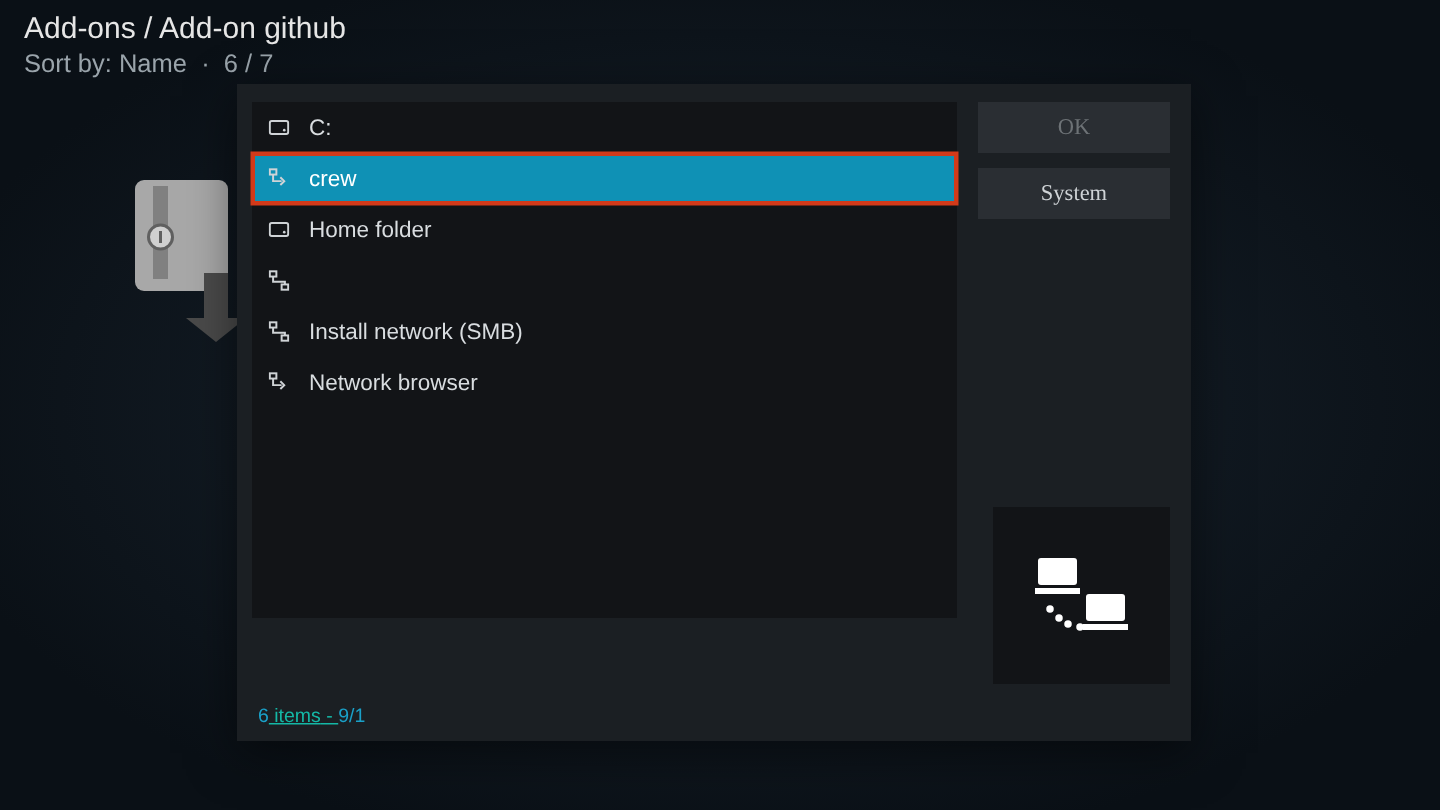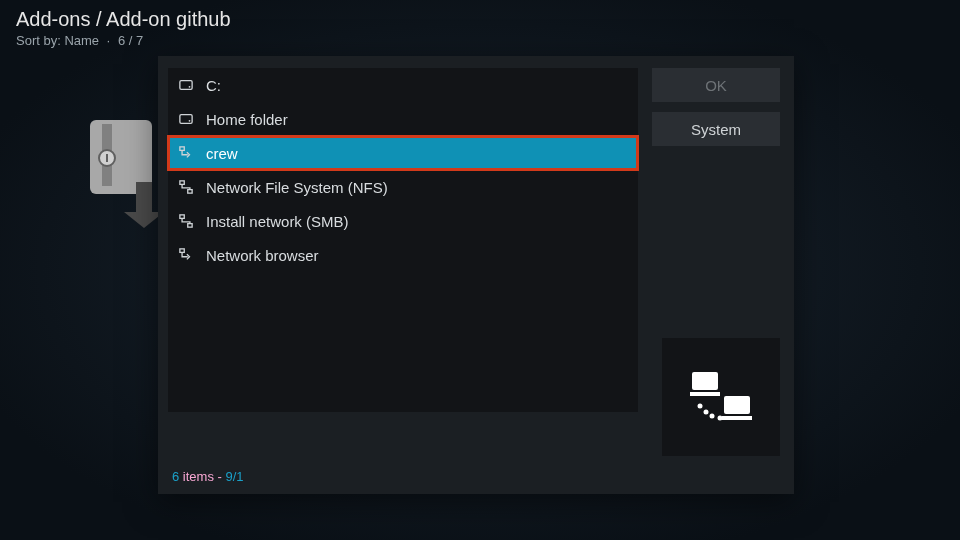--- a/index.html
+++ b/index.html
@@ -7,21 +7,21 @@
   body {
     background: radial-gradient(ellipse at center, #1a2530 0%, #0a1016 80%);
     position: relative;
     color: #ccc;
   }
   .topbar {
     position: absolute; top: 8px; left: 16px; right: 16px;
     display: flex; justify-content: space-between; align-items: flex-start;
   }
   .breadcrumb { font-size: 20px; color: #e6e6e6; font-weight: 400; }
-  .sortline { font-size: 13px; color: #9aa4ab; margin-top: 2px; }
+  .sortline { font-size: 17px; color: #9aa4ab; margin-top: 2px; }
   .clock { font-size: 34px; color: #dfe6ea; font-weight: 300; letter-spacing: 1px; }
   
   .zip-bg {
     position: absolute;
     left: 86px; top: 118px;
     width: 80px; height: 110px;
   }
   
   .dialog {
     position: absolute;
@@ -40,21 +40,21 @@
     flex: 1; display: flex; padding: 12px 14px 0 10px; gap: 14px;
   }
   .file-panel {
     width: 470px; height: 344px;
     background: #121417;
   }
   .right-col { flex: 1; display: flex; flex-direction: column; gap: 10px; }
   .btn {
     height: 34px; background: #2a2e33; color: #cfd3d6;
     display: flex; align-items: center; justify-content: center;
-    font-size: 15px; cursor: pointer;
+    font-size: 15px; cursor: pointer; font-family: Liberation Serif, serif;
   }
   .btn.disabled { color: #6d7276; }
   
   .list-row {
     height: 34px; display: flex; align-items: center;
     padding: 0 10px; gap: 12px; color: #d9dde0; font-size: 15px;
     cursor: pointer;
   }
   .list-row.selected {
     background: #0f91b5; color: #fff;
@@ -66,21 +66,21 @@
     position:absolute; right:14px; bottom:38px;
     width:118px; height:118px; background:#121417;
     display:flex; align-items:center; justify-content:center;
   }
   .footer {
     position:absolute; left:14px; right:14px; bottom:10px;
     display:flex; justify-content:space-between; font-size:13px;
   }
   .footer .path { color:#6d7579; }
   .footer .count { color:#1aa0c8; }
-  .footer .count .page { color:#f9a8d4; }
+  .footer .count .page { color:#14b8a6;text-decoration:underline; }
 
   
   svg { display:block; }
 </style>
 </head>
 <body>
 
 <div class="topbar">
   <div>
     <div class="breadcrumb">Add-ons / Add-on github</div>
@@ -108,48 +108,47 @@
     <div class="file-panel" id="file-list">
         <div class="list-row">
           <span class="row-icon">
             <svg width="14" height="14" viewBox="0 0 16 16">
               <rect x="1" y="3" width="14" height="10" rx="1.5" fill="none" stroke="#cfd3d6" stroke-width="1.5"></rect>
               <circle cx="12" cy="10" r="1" fill="#cfd3d6"></circle>
             </svg>
           </span>
           <span>C:</span>
         </div>
-        <div class="list-row">
-          <span class="row-icon">
-            <svg width="14" height="14" viewBox="0 0 16 16">
-              <rect x="1" y="3" width="14" height="10" rx="1.5" fill="none" stroke="#cfd3d6" stroke-width="1.5"></rect>
-              <circle cx="12" cy="10" r="1" fill="#cfd3d6"></circle>
-            </svg>
-          </span>
-          <span>Home folder</span>
-        </div>
         <div class="list-row selected">
           <span class="row-icon">
             <svg width="14" height="14" viewBox="0 0 16 16" stroke="#cfd3d6" fill="none" stroke-width="1.5">
               <rect x="1" y="1" width="5" height="4"></rect>
               <path d="M3.5 5 V10 H10"></path>
               <path d="M9 7 L12 10 L9 13"></path>
             </svg>
           </span>
           <span>crew</span>
         </div>
         <div class="list-row">
           <span class="row-icon">
+            <svg width="14" height="14" viewBox="0 0 16 16">
+              <rect x="1" y="3" width="14" height="10" rx="1.5" fill="none" stroke="#cfd3d6" stroke-width="1.5"></rect>
+              <circle cx="12" cy="10" r="1" fill="#cfd3d6"></circle>
+            </svg>
+          </span>
+          <span>Home folder</span>
+        </div>
+        <div class="list-row">
+          <span class="row-icon">
             <svg width="14" height="14" viewBox="0 0 16 16" stroke="#cfd3d6" fill="none" stroke-width="1.5">
               <rect x="1" y="1" width="5" height="4"></rect>
               <rect x="10" y="11" width="5" height="4"></rect>
               <path d="M3.5 5 V9 H12.5 V11"></path>
             </svg>
           </span>
-          <span>Network File System (NFS)</span>
         </div>
         <div class="list-row">
           <span class="row-icon">
             <svg width="14" height="14" viewBox="0 0 16 16" stroke="#cfd3d6" fill="none" stroke-width="1.5">
               <rect x="1" y="1" width="5" height="4"></rect>
               <rect x="10" y="11" width="5" height="4"></rect>
               <path d="M3.5 5 V9 H12.5 V11"></path>
             </svg>
           </span>
           <span>Install network (SMB)</span>

